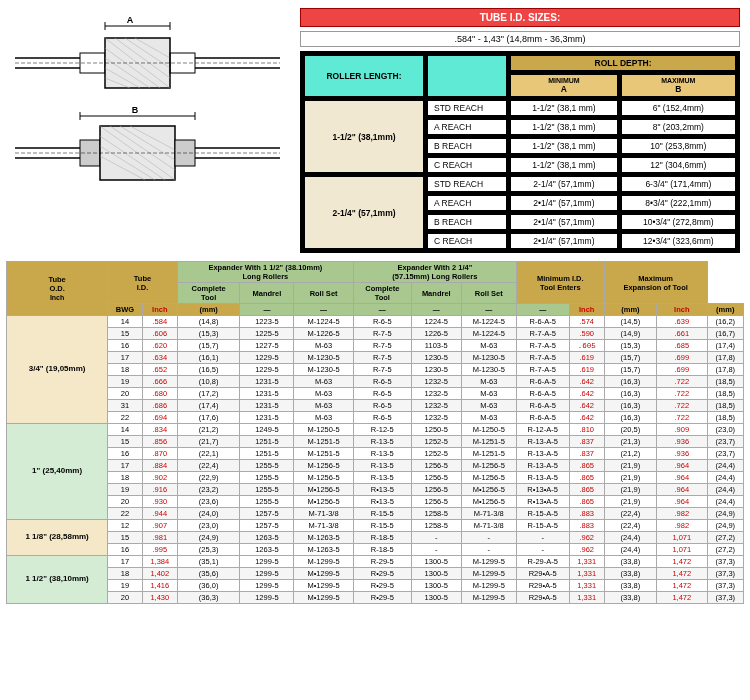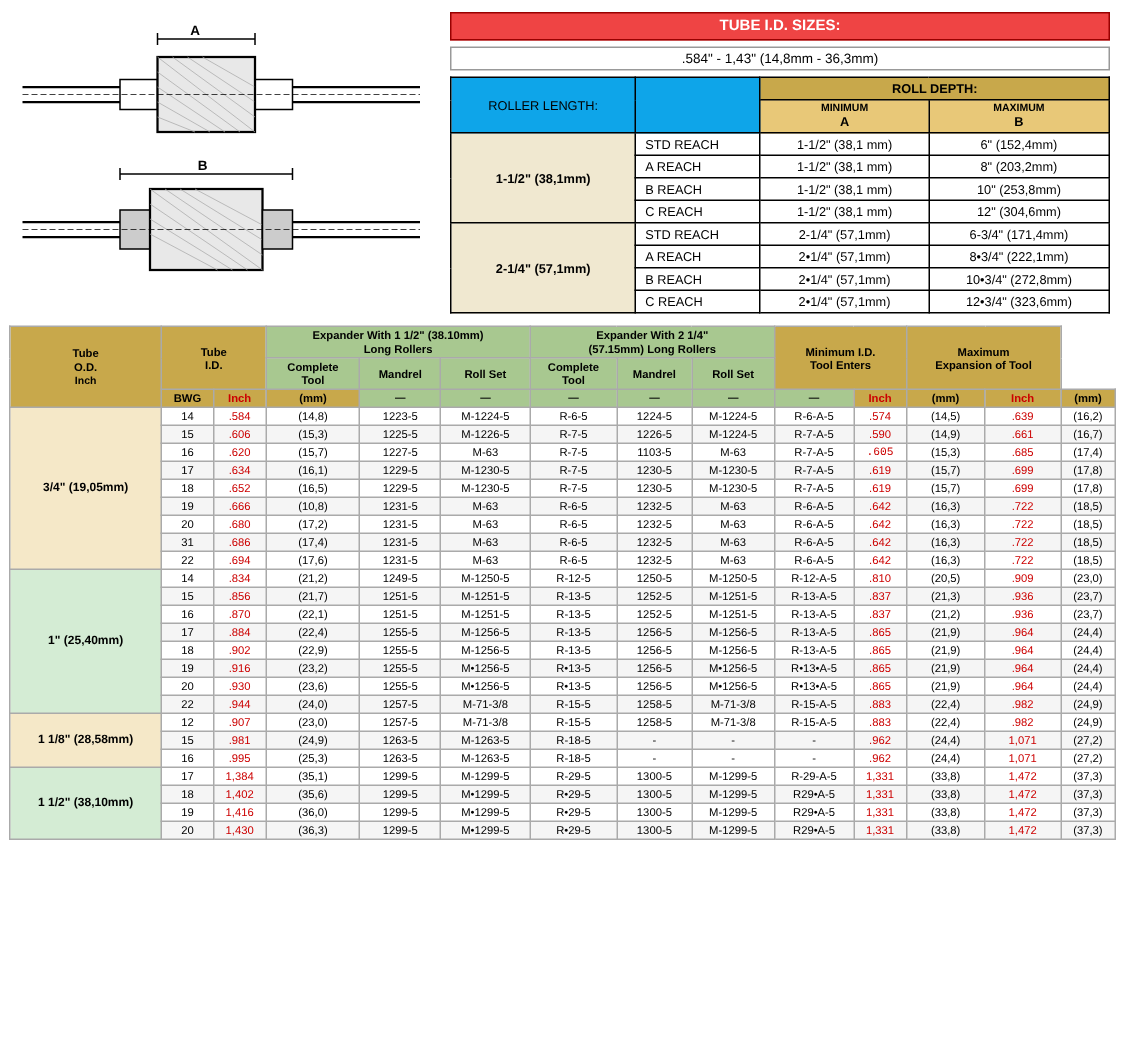--- a/index.html
+++ b/index.html
@@ -55,28 +55,28 @@
       background: #fff;
     }
 
     .specs-table {
       border-collapse: collapse;
       width: 100%;
       font-size: 8.5px;
     }
 
     .specs-table th, .specs-table td {
-      border: 1px solid #000000;
+      border: 5px solid #000000;
       padding: 2px 17px;
       text-align: center;
     }
 
     .specs-table .header-roller {
-      background: #0ea5e9;
-      font-weight: normal;
+      background: #5eead4;
+      font-weight: bold;
     }
 
     .specs-table .header-depth {
       background: #c8a84b;
       font-weight: bold;
     }
 
     .specs-table .header-ab {
       background: #e8c878;
       font-weight: bold;

